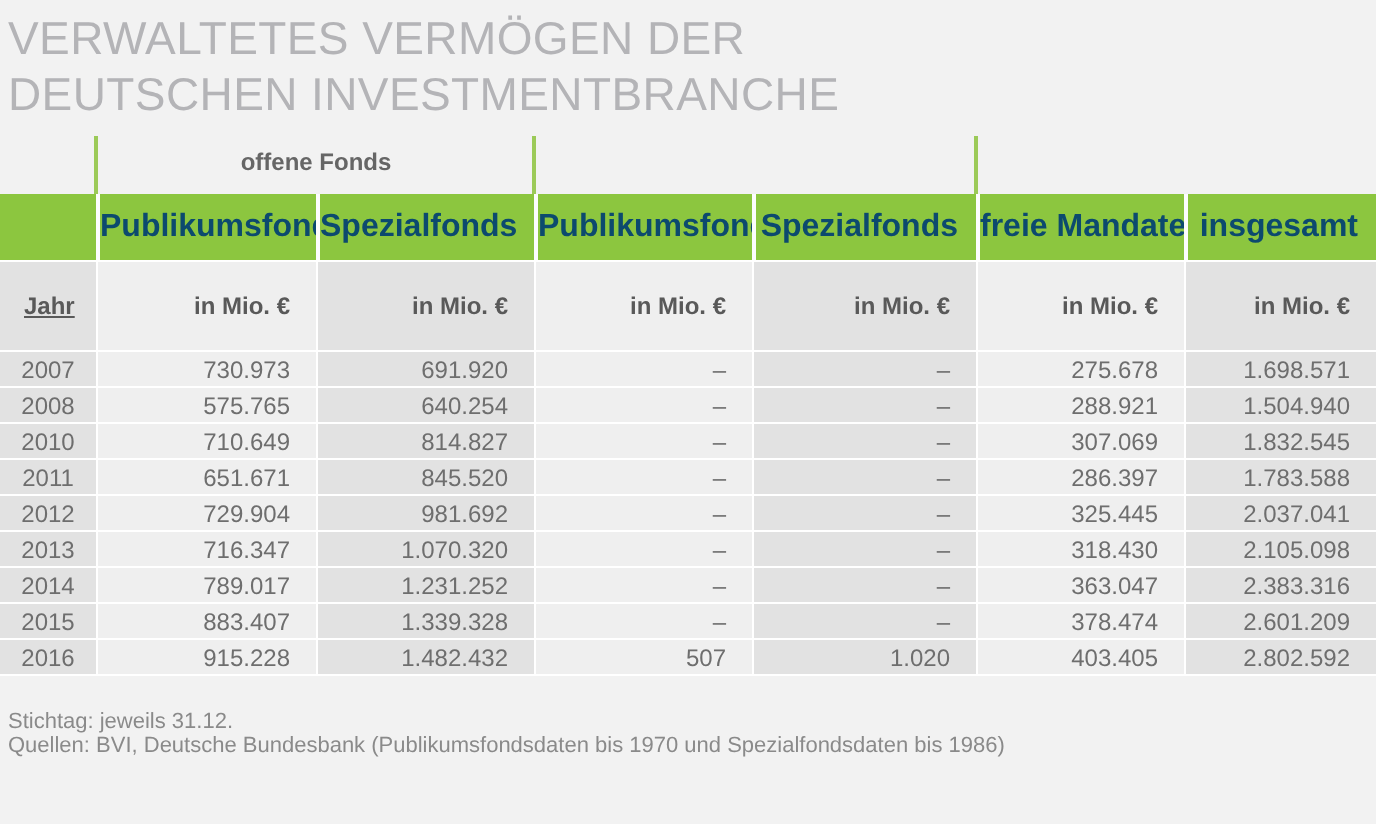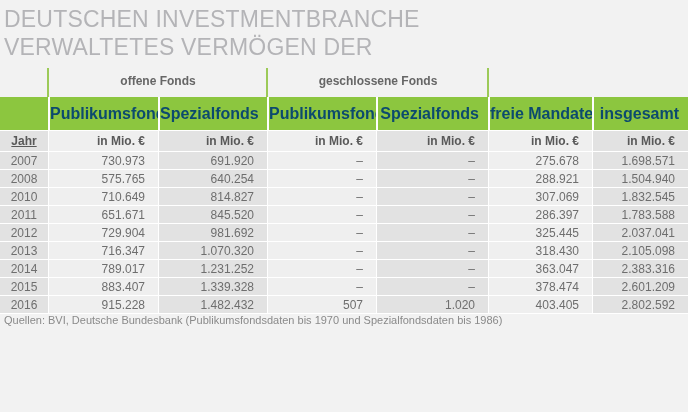--- a/index.html
+++ b/index.html
@@ -55,21 +55,21 @@
   }
   thead th + th { border-left:2px solid #fdfdfd; }
 
   tr.subheader td {
     background:#d6d6d6; color:#595959;
     font-weight:bold; height:20px;
     padding:0 13px 0 0;
     border-top:1px solid #fff; border-bottom:1px solid #fff;
     white-space:nowrap;
   }
-  tr.subheader td:first-child { text-align:center; padding:0;text-decoration:underline; }
+  tr.subheader td:first-child { text-align:center; padding:12px;text-decoration:underline; }
 
   tbody td {
     height:17px; color:#6e6e6e;
     text-align:right; padding:0 13px 0 0;
     border-bottom:1px solid #fff;
     white-space:nowrap;
   }
   tbody td + td { border-left:1px solid #fff; }
   tbody td:nth-child(1) { text-align:center; padding:0; }
   tbody td:nth-child(1),
@@ -84,30 +84,29 @@
   .footnote { font-size:11px; color:#8a8a8a; }
   .footnote.f1 { margin-top:17px; }
   .footnote.f2 { }
 </style>
 </head>
 <body>
 
 <div>
 
   <div class="title">
+    <div>VERWALTETES VERMÖGEN DER</div>
     <div>DEUTSCHEN INVESTMENTBRANCHE</div>
-    <div>VERWALTETES VERMÖGEN DER</div>
   </div>
 
   <div class="group-band">
     <div class="tick t1"></div>
     <div class="tick t2"></div>
     <div class="tick t3"></div>
     <div class="group-label offene">offene Fonds</div>
-    <div class="group-label geschlossene">geschlossene Fonds</div>
   </div>
 
   <table>
     <colgroup>
       <col class="c1">
         <col class="c2">
         <col class="c3">
         <col class="c4">
       <col class="c5">
         <col class="c6">
@@ -214,16 +213,17 @@
       <td>1.482.432</td>
       <td>507</td>
       <td>1.020</td>
       <td>403.405</td>
       <td>2.802.592</td>
     </tr>
       </tbody>
   </table>
 
   <div class="footnotes">
+    <div class="footnote f1">Stichtag: jeweils 31.12.</div>
     <div class="footnote f2">Quellen: BVI, Deutsche Bundesbank (Publikumsfondsdaten bis 1970 und Spezialfondsdaten bis 1986)</div>
   </div>
 
 </div>
 
 </body></html>

